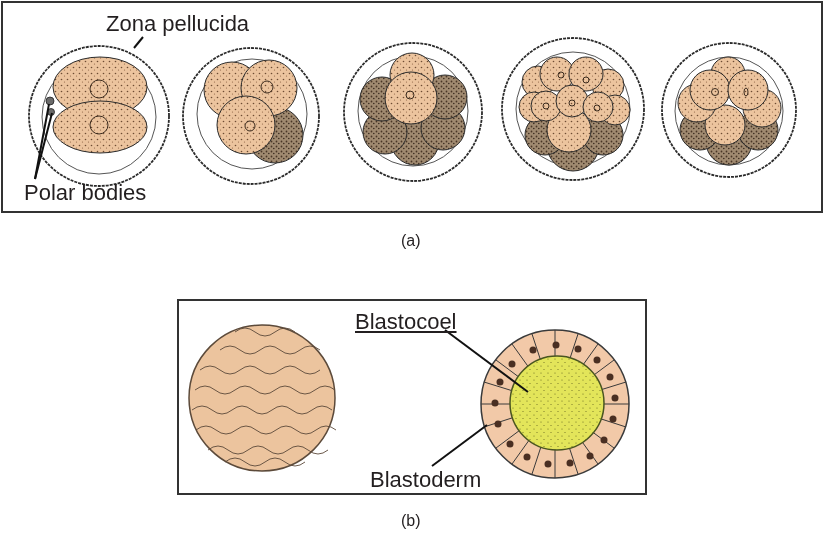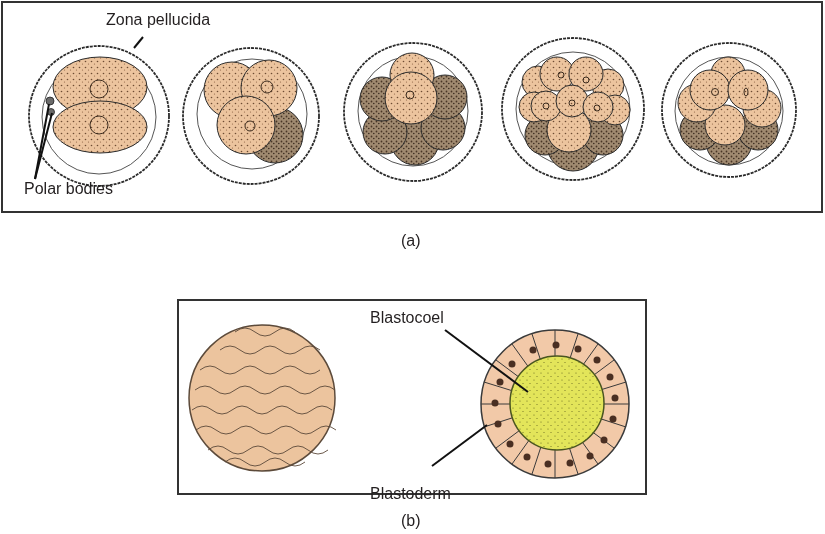--- a/index.html
+++ b/index.html
@@ -1,20 +1,20 @@
 <!DOCTYPE html>
 <html><head>
 <meta charset="utf-8">
 <style>
   html,body{margin:0;padding:0;background:#fff;}
   body{width:825px;height:534px;position:relative;overflow:hidden;font-family:"Liberation Sans",sans-serif;color:#231f20;}
   .panel{position:absolute;border:2px solid #333;box-sizing:border-box;background:#fff;}
   #panel-a{left:1px;top:1px;width:822px;height:212px;}
   #panel-b{left:177px;top:299px;width:470px;height:196px;}
-  .label{position:absolute;font-size:16px;white-space:nowrap;}
+  .label{position:absolute;font-size:22px;white-space:nowrap;}
   .caption{position:absolute;font-size:16px;}
   svg{position:absolute;left:0;top:0;}
 </style>
 </head>
 <body>
 
 <div class="panel" id="panel-a"></div>
 
 <svg width="825" height="534">
   <defs>
@@ -176,15 +176,15 @@
 
   <line x1="445" y1="330" x2="528" y2="392" stroke="#111" stroke-width="2"></line>
   <line x1="432" y1="466" x2="487" y2="425" stroke="#111" stroke-width="2"></line>
 </svg>
 
 <div class="label" style="left:106px;top:11px;">Zona pellucida</div>
 <div class="label" style="left:24px;top:180px;">Polar bodies</div>
 <div class="caption" style="left:401px;top:232px;">(a)</div>
 
 <div class="panel" id="panel-b" style="background:transparent;"></div>
-<div class="label" style="left:370px;top:309px;">Blastocoel</div>
-<div class="label" style="left:370px;top:485px;">Blastoderm</div>
+<div class="label" style="left:355px;top:309px;text-decoration:underline;">Blastocoel</div>
+<div class="label" style="left:370px;top:467px;">Blastoderm</div>
 <div class="caption" style="left:401px;top:512px;">(b)</div>
 
 </body></html>

